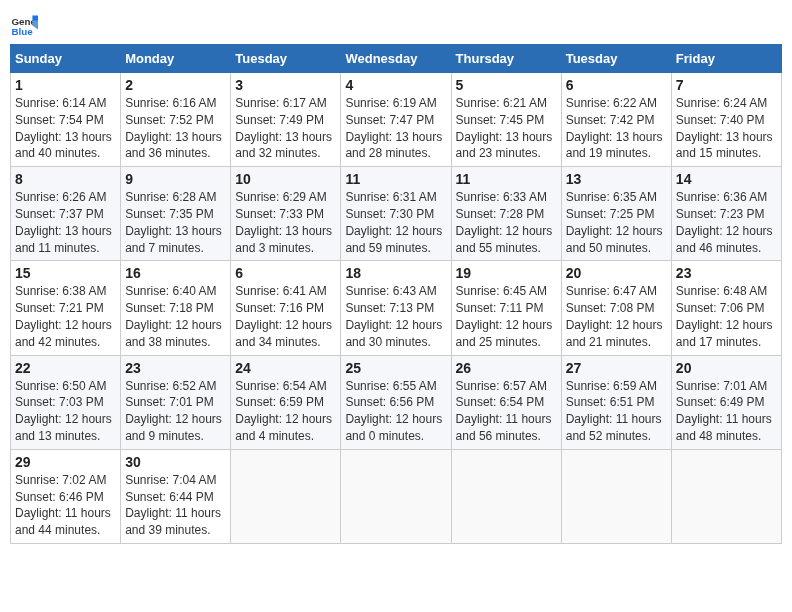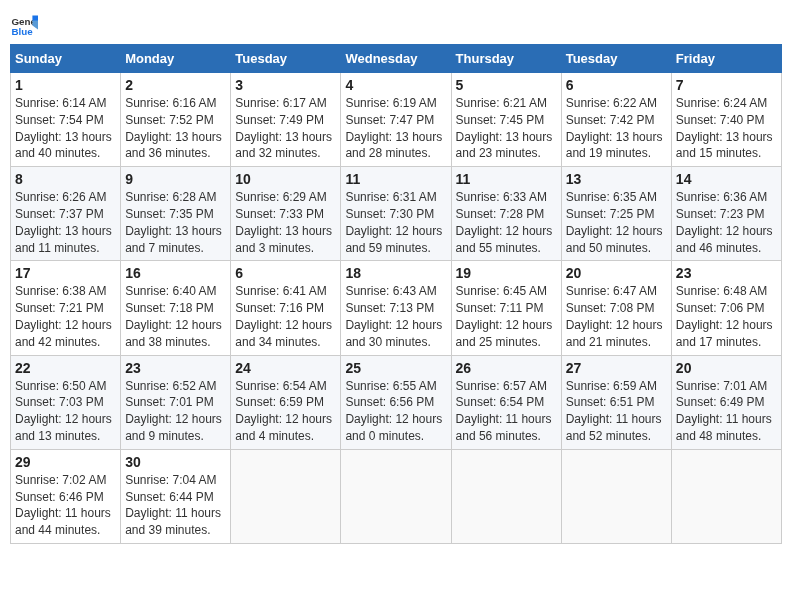--- a/index.html
+++ b/index.html
@@ -135,21 +135,21 @@
         <td><span class="day-num">11</span>
 <span class="day-detail">Sunrise: 6:31 AM<br>Sunset: 7:30 PM<br>Daylight: 12 hours and 59 minutes.</span></td>
         <td><span class="day-num">11</span>
 <span class="day-detail">Sunrise: 6:33 AM<br>Sunset: 7:28 PM<br>Daylight: 12 hours and 55 minutes.</span></td>
         <td><span class="day-num">13</span>
 <span class="day-detail">Sunrise: 6:35 AM<br>Sunset: 7:25 PM<br>Daylight: 12 hours and 50 minutes.</span></td>
         <td><span class="day-num">14</span>
 <span class="day-detail">Sunrise: 6:36 AM<br>Sunset: 7:23 PM<br>Daylight: 12 hours and 46 minutes.</span></td>
       </tr>
       <tr>
-        <td><span class="day-num">17</span>
+        <td><span class="day-num">15</span>
 <span class="day-detail">Sunrise: 6:38 AM<br>Sunset: 7:21 PM<br>Daylight: 12 hours and 42 minutes.</span></td>
         <td><span class="day-num">16</span>
 <span class="day-detail">Sunrise: 6:40 AM<br>Sunset: 7:18 PM<br>Daylight: 12 hours and 38 minutes.</span></td>
         <td><span class="day-num">6</span>
 <span class="day-detail">Sunrise: 6:41 AM<br>Sunset: 7:16 PM<br>Daylight: 12 hours and 34 minutes.</span></td>
         <td><span class="day-num">18</span>
 <span class="day-detail">Sunrise: 6:43 AM<br>Sunset: 7:13 PM<br>Daylight: 12 hours and 30 minutes.</span></td>
         <td><span class="day-num">19</span>
 <span class="day-detail">Sunrise: 6:45 AM<br>Sunset: 7:11 PM<br>Daylight: 12 hours and 25 minutes.</span></td>
         <td><span class="day-num">20</span>

